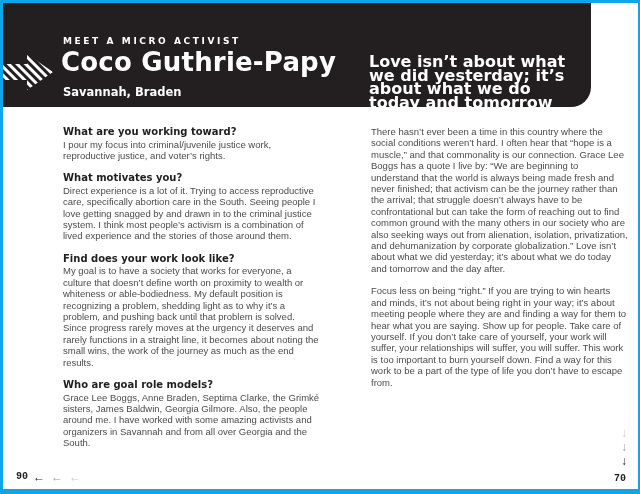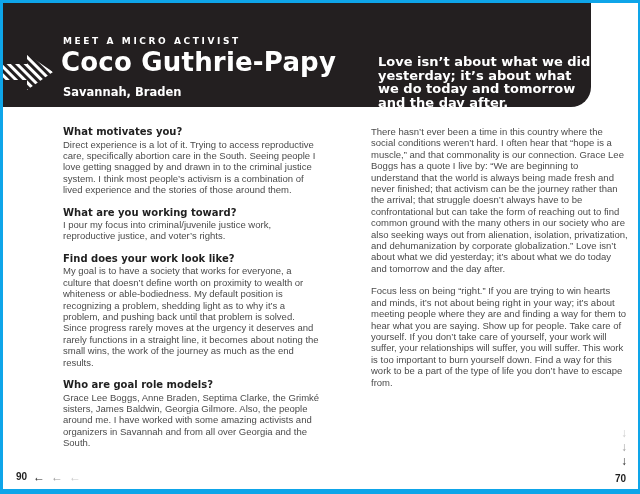--- a/index.html
+++ b/index.html
@@ -10,36 +10,36 @@
   
   .banner{position:absolute;left:0;top:0;width:588px;height:104px;background:#231f20;
           border-bottom-right-radius:20px;}
   .striped-arrow{position:absolute;left:0;top:49px;width:52px;height:40px;}
   .kicker{position:absolute;left:60px;top:33px;color:#ffffff;font-size:9px;font-weight:700;
           letter-spacing:2.6px;font-family:"DejaVu Sans",sans-serif;}
   .title{position:absolute;left:58px;top:44px;color:#ffffff;font-size:26px;font-weight:700;
          letter-spacing:0.2px;font-family:"DejaVu Sans",sans-serif;}
   .location{position:absolute;left:60px;top:82px;color:#ffffff;font-size:11.5px;font-weight:700;
             font-family:"DejaVu Sans",sans-serif;}
-  .pullquote{position:absolute;left:375px;top:52px;width:215px;color:#ffffff;font-size:13px;
+  .pullquote{position:absolute;left:366px;top:52px;width:215px;color:#ffffff;font-size:16px;
              font-weight:700;line-height:13.5px;font-family:"DejaVu Sans",sans-serif;}
 
   
   .col{position:absolute;top:123px;}
   .col-left{left:60px;width:258px;}
   .col-right{left:368px;width:257px;}
   .qa{margin:0 0 11px 0;}
   .qa h3{margin:0;padding:0;font-size:10px;line-height:12.5px;font-weight:700;color:#1f1f1f;
          font-family:"DejaVu Sans",sans-serif;}
   .qa p{margin:0;padding:0;font-size:9.5px;line-height:11.4px;color:#4b4b4b;
         font-family:"Liberation Sans",sans-serif;}
 
   
   .pagenum{position:absolute;font-size:10px;font-weight:700;color:#1f1f1f;
-           font-family:Liberation Sans, sans-serif;}
+           font-family:Liberation Mono, monospace;}
   .pagenum-left{left:13px;bottom:7px;}
   .pagenum-right{right:12px;bottom:5px;}
   .prev-arrows{position:absolute;left:30px;bottom:6px;display:flex;gap:6px;
                font-size:12px;font-weight:700;line-height:12px;}
   .prev-arrows span{cursor:pointer;}
   .a1{color:#1f1f1f;} .a2{color:#9b9b9b;} .a3{color:#c9c9c9;}
   .next-arrows{position:absolute;right:11px;bottom:22px;display:flex;flex-direction:column;
                gap:2px;font-size:12px;font-weight:700;line-height:12px;text-align:center;}
   .next-arrows span{cursor:pointer;}
   .b1{color:#cccccc;} .b2{color:#9b9b9b;} .b3{color:#1f1f1f;}
@@ -61,26 +61,26 @@
         <path d="M0 12 H24 V2 L50 20 L24 38 V28 H0 Z" fill="url(#stripes)"></path>
       </svg>
       <div class="kicker">MEET A MICRO ACTIVIST</div>
       <div class="title">Coco Guthrie-Papy</div>
       <div class="location">Savannah, Braden</div>
       <div class="pullquote">Love isn’t about what we did yesterday; it’s about what we do today and tomorrow and the day after.</div>
     </div>
 
     <div class="col col-left">
       <div class="qa">
+        <h3>What are you working toward?</h3>
+        <p>I pour my focus into criminal/juvenile justice work, reproductive justice, and voter’s rights.</p>
+      </div>
+      <div class="qa">
         <h3>What motivates you?</h3>
         <p>Direct experience is a lot of it. Trying to access reproductive care, specifically abortion care in the South. Seeing people I love getting snagged by and drawn in to the criminal justice system. I think most people’s activism is a combination of lived experience and the stories of those around them.</p>
-      </div>
-      <div class="qa">
-        <h3>What are you working toward?</h3>
-        <p>I pour my focus into criminal/juvenile justice work, reproductive justice, and voter’s rights.</p>
       </div>
       <div class="qa">
         <h3>Find does your work look like?</h3>
         <p>My goal is to have a society that works for everyone, a culture that doesn’t define worth on proximity to wealth or whiteness or able-bodiedness. My default position is recognizing a problem, shedding light as to why it’s a problem, and pushing back until that problem is solved. Since progress rarely moves at the urgency it deserves and rarely functions in a straight line, it becomes about noting the small wins, the work of the journey as much as the end results.</p>
       </div>
       <div class="qa">
         <h3>Who are goal role models?</h3>
         <p>Grace Lee Boggs, Anne Braden, Septima Clarke, the Grimké sisters, James Baldwin, Georgia Gilmore. Also, the people around me. I have worked with some amazing activists and organizers in Savannah and from all over Georgia and the South.</p>
       </div>
     </div>

